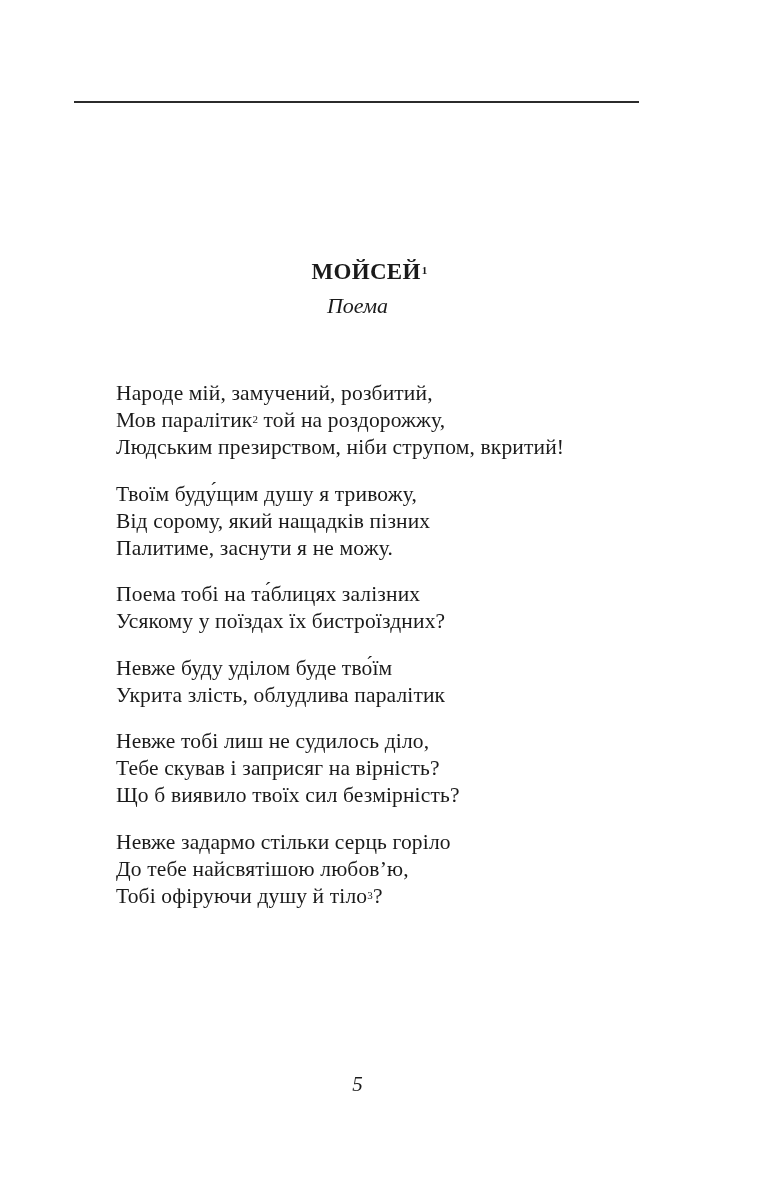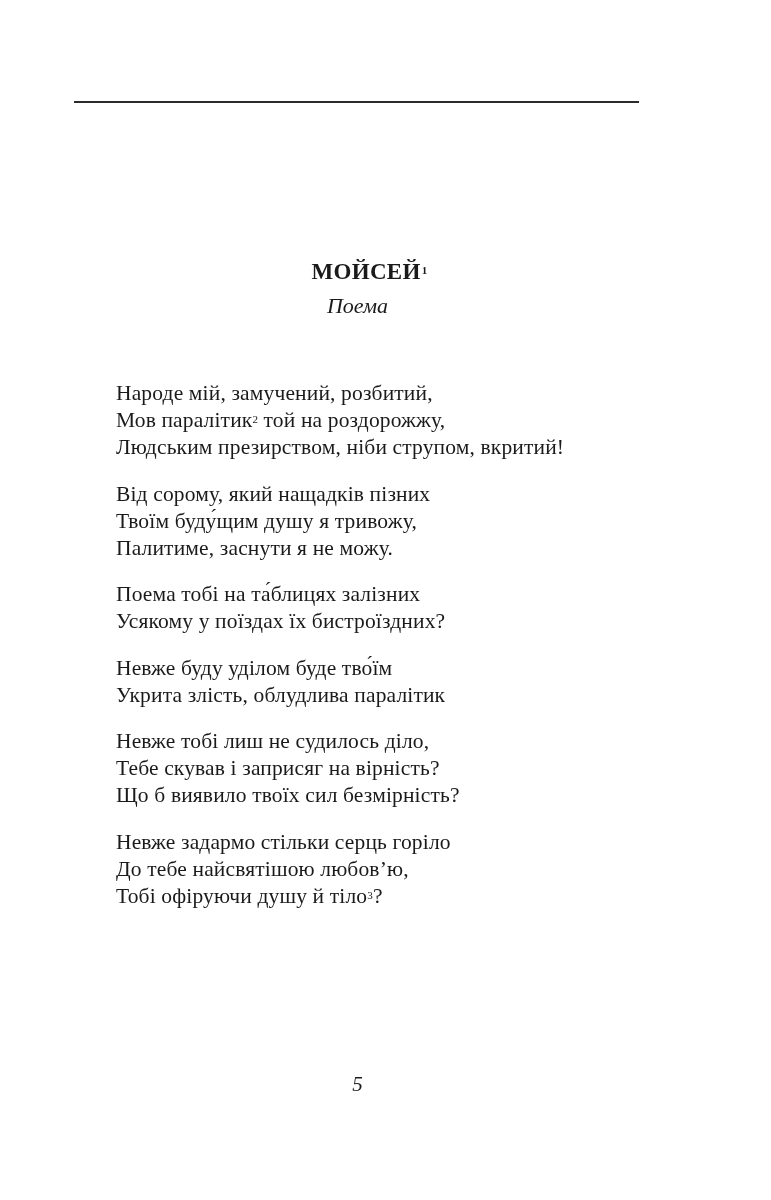--- a/index.html
+++ b/index.html
@@ -98,22 +98,22 @@
 
 <div class="poem">
 
   <div class="stanza">
     <span class="line"><span>Народе мій, замучений, розбитий,</span></span>
     <span class="line"><span>Мов паралітик</span><sup>2</sup><span> той на роздорожжу,</span></span>
     <span class="line"><span>Людським презирством, ніби струпом, вкритий!</span></span>
   </div>
 
   <div class="stanza">
+    <span class="line"><span>Твоїм буду́щим душу я тривожу,</span></span>
     <span class="line"><span>Від сорому, який нащадків пізних</span></span>
-    <span class="line"><span>Твоїм буду́щим душу я тривожу,</span></span>
     <span class="line"><span>Палитиме, заснути я не можу.</span></span>
   </div>
 
   <div class="stanza">
     <span class="line"><span>Поема тобі на та́блицях залізних</span></span>
     <span class="line"><span>Усякому у поїздах їх бистроїздних?</span></span>
   </div>
 
   <div class="stanza">
     <span class="line"><span>Невже буду уділом буде тво́їм</span></span>

